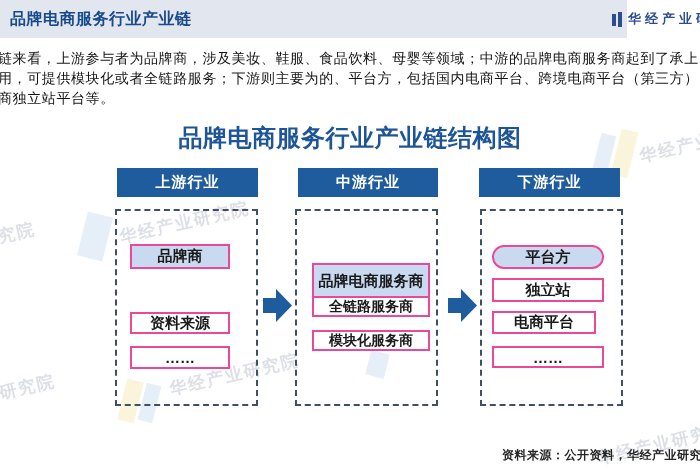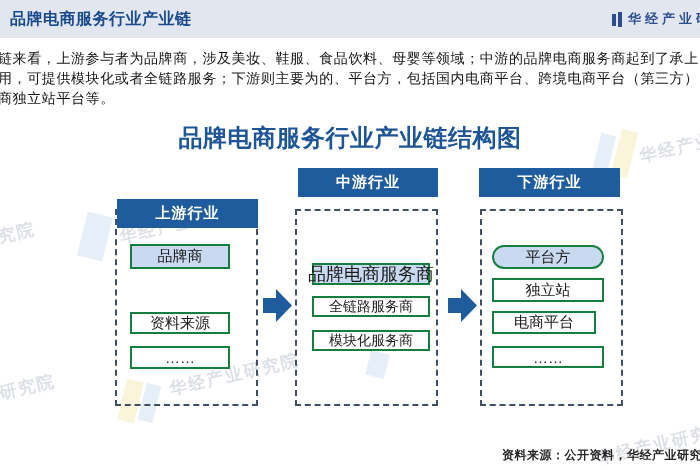--- a/index.html
+++ b/index.html
@@ -2,60 +2,60 @@
 <html><head>
 <meta charset="utf-8">
 <style>
   * { margin:0; padding:0; box-sizing:border-box; }
   html,body { background:#fff; }
   .page {
     position:relative; width:700px; height:470px; overflow:hidden;
     background:#ffffff; font-family:"Liberation Sans", sans-serif;
   }
   
-  .topbar { position:absolute; left:0; top:0; width:700px; height:38px;
+  .topbar { position:absolute; left:0; top:0; width:627px; height:38px;
     background:#e2e6ef; z-index:6; }
   .topbar-title { position:absolute; left:10px; top:9px; font-size:16px;
     font-weight:bold; color:#17498c; letter-spacing:0.5px; white-space:nowrap; }
   .brand { position:absolute; left:612px; top:10px; display:flex; align-items:center; }
   .brand-icon { display:flex; gap:2px; margin-right:6px; }
   .brand-icon i { display:block; width:4px; background:#2b4e91; }
   .brand-icon i:nth-child(1){ height:12px; margin-top:2px; }
   .brand-icon i:nth-child(2){ height:15px; }
   .brand-name { font-size:13px; font-weight:bold; color:#2b4e91;
     letter-spacing:4px; white-space:nowrap; }
   
   .intro { position:absolute; left:-2px; top:48px; z-index:4; color:#141414; }
   .intro .ln { white-space:nowrap; font-size:14px; line-height:20px; letter-spacing:0.6px; }
   
   .dtitle { position:absolute; left:0; top:122px; width:700px; text-align:center;
     font-size:24px; font-weight:bold; color:#1d5596; letter-spacing:0.5px; z-index:4; }
   
   .headbox { position:absolute; top:168px; height:29px; background:#1f5c9e;
     color:#ffffff; font-size:15px; font-weight:bold; letter-spacing:1px;
     display:flex; align-items:center; justify-content:center; z-index:3; }
-  .hb-0 { left:117px; width:141px;margin-top:31px; }
+  .hb-0 { left:117px; width:141px; }
   .hb-1 { left:298px; width:140px; }
   .hb-2 { left:479px; width:141px; }
   
   .dashed { position:absolute; top:209px; height:197px; width:143px;
     border:2px dashed #3f4f66; z-index:2; background:transparent; }
   .dc-0 { left:115px; } .dc-1 { left:295px; } .dc-2 { left:480px; }
   
-  .node { position:absolute; background:#ffffff; border:2px solid #15803d;
+  .node { position:absolute; background:#ffffff; border:2px solid #ec4899;
     display:flex; align-items:center; justify-content:center; font-size:15px;
-    font-weight:normal; color:#1a1a1a; z-index:3; white-space:nowrap; }
+    font-weight:bold; color:#1a1a1a; z-index:3; white-space:nowrap; }
   .node.lead { background:#c9d9ef; }
   
   .n-l0 { left:130px; top:244px; width:100px; height:25px; }
   .n-l1 { left:130px; top:278px; width:100px; height:23px; }
   .n-l2 { left:130px; top:312px; width:100px; height:22px; }
   .n-l3 { left:130px; top:346px; width:100px; height:23px; }
   
-  .n-m0 { left:312px; top:263px; width:118px; height:22px; font-size:18px; }
+  .n-m0 { left:312px; top:263px; width:118px; height:37px; font-size:15px; }
   .n-m1 { left:312px; top:296px; width:118px; height:21px; font-size:14px; }
   .n-m2 { left:312px; top:330px; width:118px; height:21px; font-size:14px; }
   
   .n-r0 { left:492px; top:245px; width:112px; height:24px;border-radius:12px; }
   .n-r1 { left:492px; top:278px; width:112px; height:24px; }
   .n-r2 { left:492px; top:311px; width:104px; height:23px; }
   .n-r3 { left:492px; top:346px; width:112px; height:22px; }
   
   .arrow { position:absolute; top:289px; width:29px; height:33px; z-index:3; }
   .ar-0 { left:263px; } .ar-1 { left:448px; }

